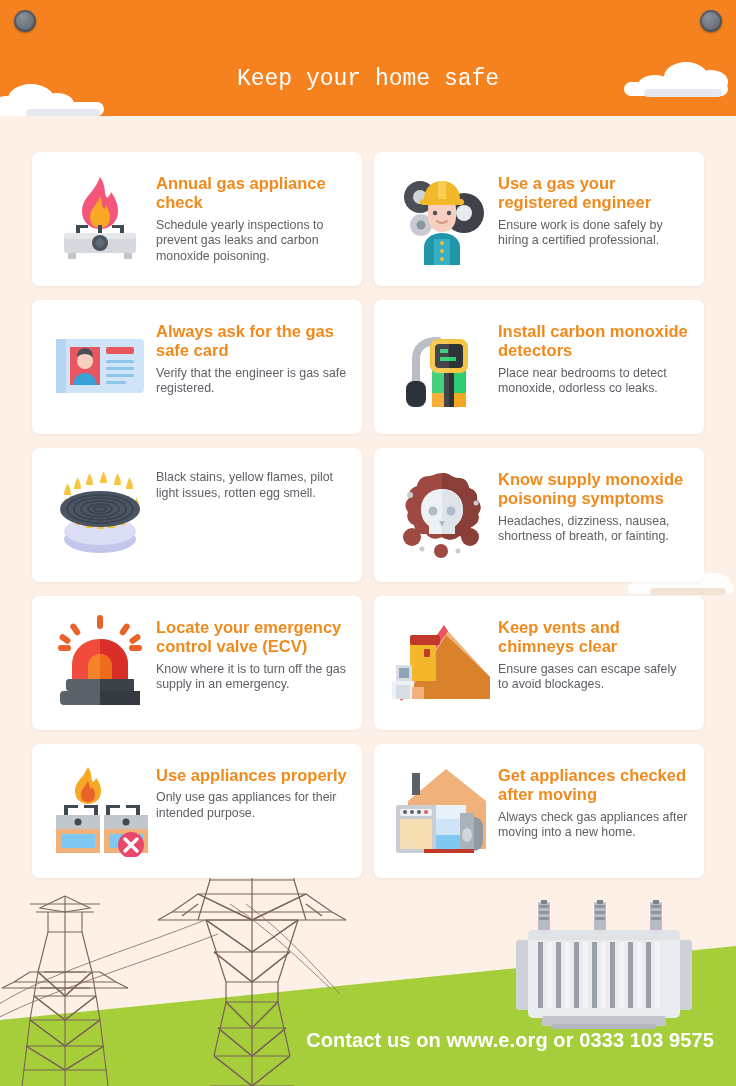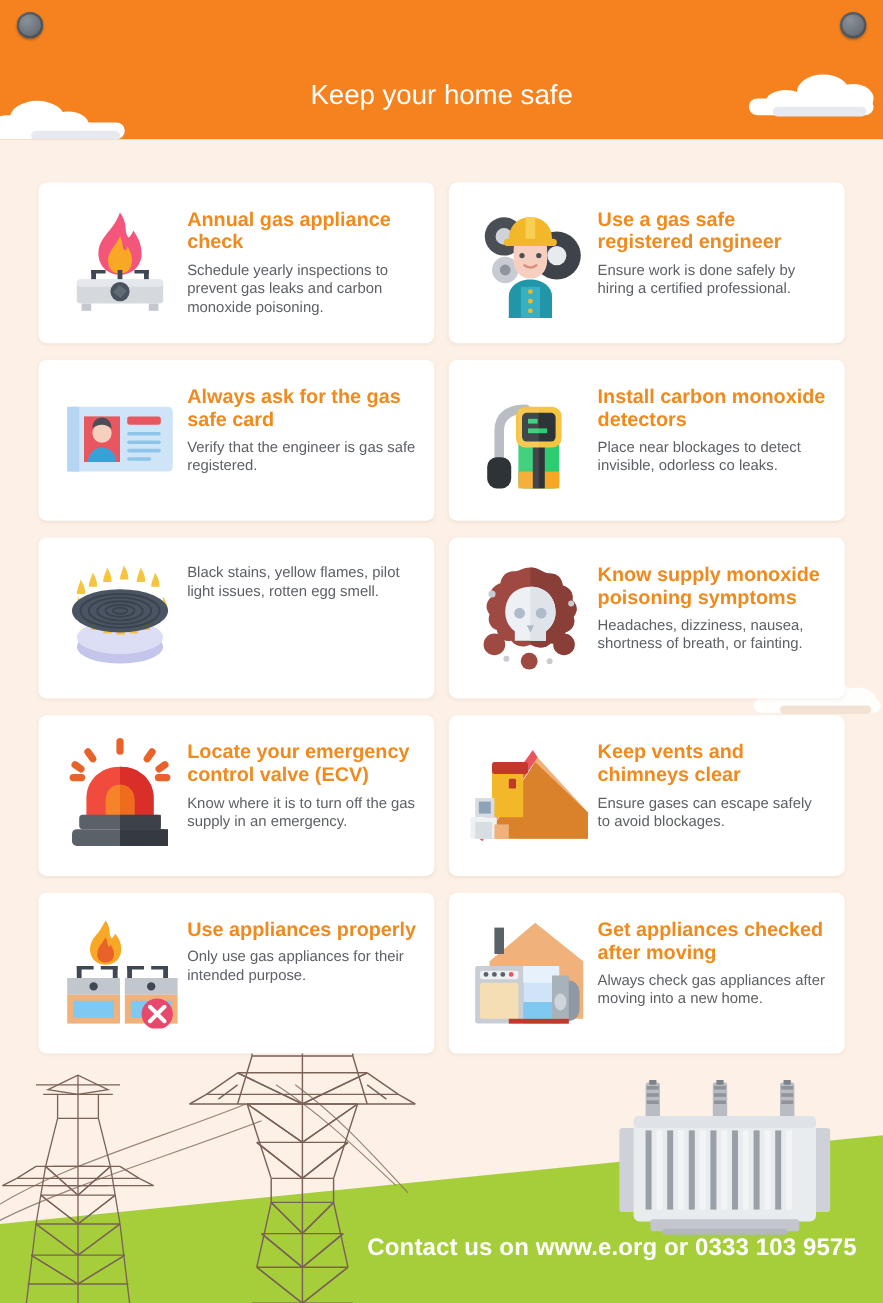--- a/index.html
+++ b/index.html
@@ -38,20 +38,21 @@
     text-align: center;
     font-size: 40px; font-weight: 700; letter-spacing: .5px;
     color: #ffffff;
     font-family: "Liberation Sans", sans-serif;
   }
   .subtitle {
     position: absolute; top: 66px; left: 0; width: 736px;
     text-align: center;
     font-size: 23px; font-weight: 400;
     color: #ffffff;
+    font-family: Liberation Mono, monospace;
   }
 
   .cloud { position: absolute; }
   .cloud .puff {
     position: absolute; background: #ffffff; border-radius: 50%;
   }
   .cloud .base {
     position: absolute; background: #ffffff; border-radius: 14px;
   }
   .cloud .shade {
@@ -329,21 +330,21 @@
             <circle cx="55" cy="44" r="2.2" fill="#4a4f55"></circle>
           <path d="M43 52q5 4 10 0" stroke="#d8907d" stroke-width="2" fill="none" stroke-linecap="round"></path>
           <path d="M30 96V78c0-8 8-14 18-14s18 6 18 14v18z" fill="#2196a8"></path>
           <path d="M40 96V70h16v26z" fill="#36b0c2"></path>
           <circle cx="48" cy="74" r="2" fill="#f2b829"></circle>
             <circle cx="48" cy="82" r="2" fill="#f2b829"></circle>
             <circle cx="48" cy="90" r="2" fill="#f2b829"></circle>
         </svg>
       </div>
       <div class="card-body">
-        <div class="card-title">Use a gas safe registered engineer</div>
+        <div class="card-title">Use a gas your registered engineer</div>
         <div class="card-desc">Ensure work is done safely by hiring a certified professional.</div>
       </div>
     </div>
 
     <div class="card">
       <div class="card-icon">
         <svg width="100" height="96" viewBox="0 0 100 96">
           <rect x="6" y="22" width="88" height="54" rx="4" fill="#cfe4f7"></rect>
           <rect x="6" y="22" width="10" height="54" fill="#b6d5f2"></rect>
           <rect x="20" y="30" width="30" height="38" fill="#e8575f"></rect>
@@ -373,21 +374,21 @@
           <rect x="50" y="40" width="10" height="52" fill="#2e3338"></rect>
           <rect x="36" y="24" width="38" height="34" rx="8" fill="#f5c542"></rect>
           <rect x="41" y="29" width="28" height="24" rx="4" fill="#2e3338"></rect>
           <rect x="46" y="34" width="8" height="4" fill="#2ecc71"></rect>
           <rect x="46" y="42" width="16" height="4" fill="#2ecc71"></rect>
           <rect x="38" y="26" width="17" height="66" fill="#ffffff" opacity=".10"></rect>
         </svg>
       </div>
       <div class="card-body">
         <div class="card-title">Install carbon monoxide detectors</div>
-        <div class="card-desc">Place near blockages to detect invisible, odorless co leaks.</div>
+        <div class="card-desc">Place near bedrooms to detect monoxide, odorless co leaks.</div>
       </div>
     </div>
 
     <div class="card">
       <div class="card-icon">
         <svg width="104" height="96" viewBox="0 0 104 96">
           <ellipse cx="52" cy="74" rx="36" ry="14" fill="#c3c6ea"></ellipse>
           <ellipse cx="52" cy="66" rx="36" ry="14" fill="#dcdef5"></ellipse>
           <g fill="#f5c542">
             <path d="M14 46c0-6 3-10 3-14 2 4 4 7 4 14z"></path>

